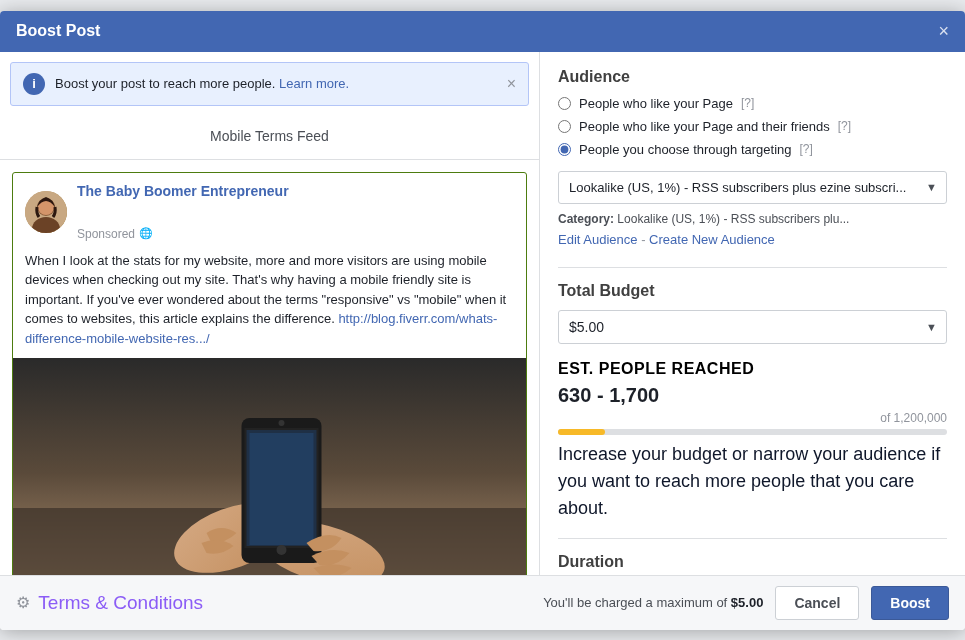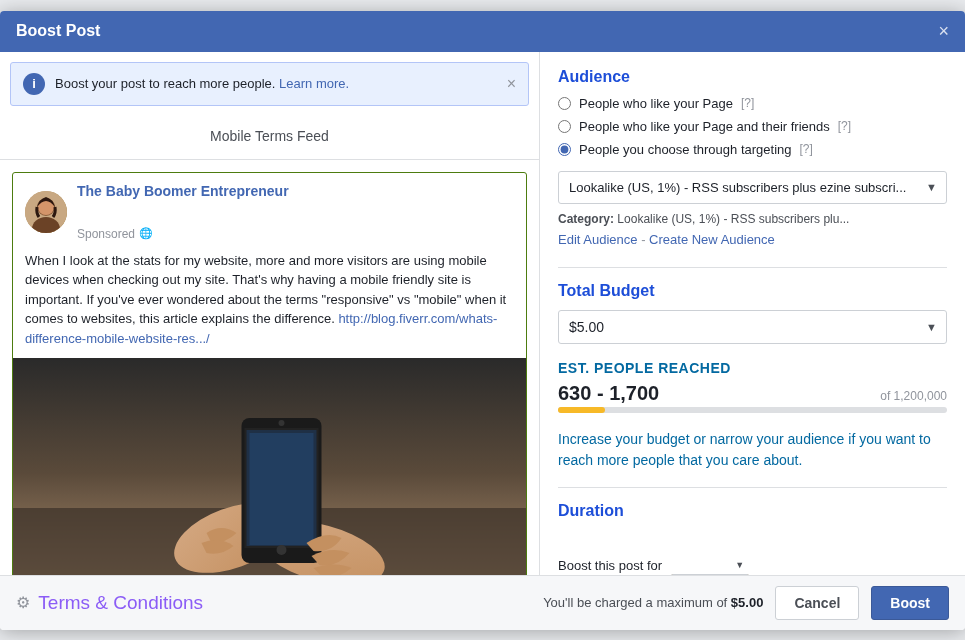--- a/index.html
+++ b/index.html
@@ -180,21 +180,21 @@
     }
     
     .right-panel {
       flex: 1;
       overflow-y: auto;
       padding: 16px 18px;
     }
     .section-title {
       font-size: 16px;
       font-weight: bold;
-      color: #1d4ed8;
+      color: #404040;
       margin-bottom: 10px;
     }
     .radio-group {
       display: flex;
       flex-direction: column;
       gap: 8px;
       margin-bottom: 14px;
     }
     .radio-item {
       display: flex;
@@ -266,32 +266,32 @@
       border: 1px solid #ccd0d5;
       border-radius: 3px;
       font-size: 14px;
       color: #1d2129;
       background: #fff;
       appearance: none;
       cursor: pointer;
     }
     .est-section { margin-bottom: 16px; }
     .est-label {
-      font-size: 14px;
-      color: #0369a1;
+      font-size: 16px;
+      color: #000000;
       margin-bottom: 6px;
       text-transform: uppercase;
       font-weight: 600;
       letter-spacing: 0.5px;
     }
     .est-numbers {
       font-size: 20px;
       font-weight: bold;
       color: #1d2129;
-      margin-bottom: 2px;
+      margin-bottom: 22px;
     }
     .progress-bar-container {
       width: 100%;
       height: 6px;
       background: #dddfe2;
       border-radius: 3px;
       margin-bottom: 4px;
       position: relative;
     }
     .progress-bar-fill {
@@ -301,24 +301,24 @@
       width: 12%;
     }
     .of-text {
       font-size: 12px;
       color: #90949c;
       position: absolute;
       right: 0;
       top: -18px;
     }
     .est-note {
-      font-size: 14px;
-      color: #0369a1;
+      font-size: 18px;
+      color: #0f172a;
       line-height: 1.5;
-      margin-top: 16px;
+      margin-top: 6px;
     }
     .duration-section { margin-bottom: 16px; }
     .duration-row {
       display: flex;
       align-items: center;
       gap: 8px;
       font-size: 13px;
       color: #1d2129;
     }
     .duration-select-wrapper {

